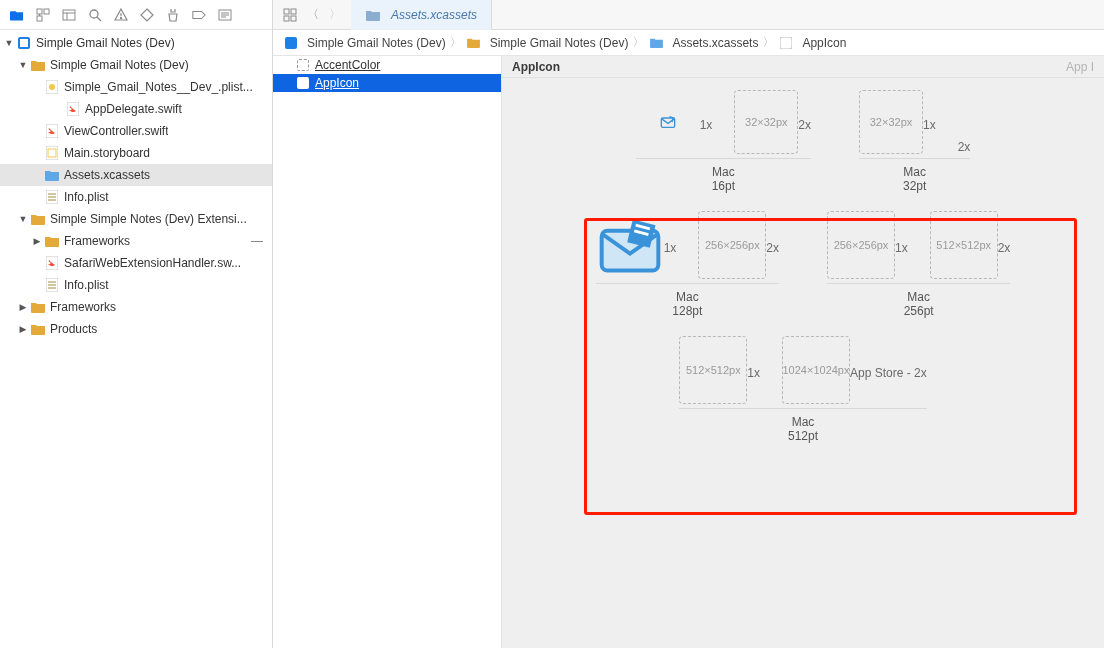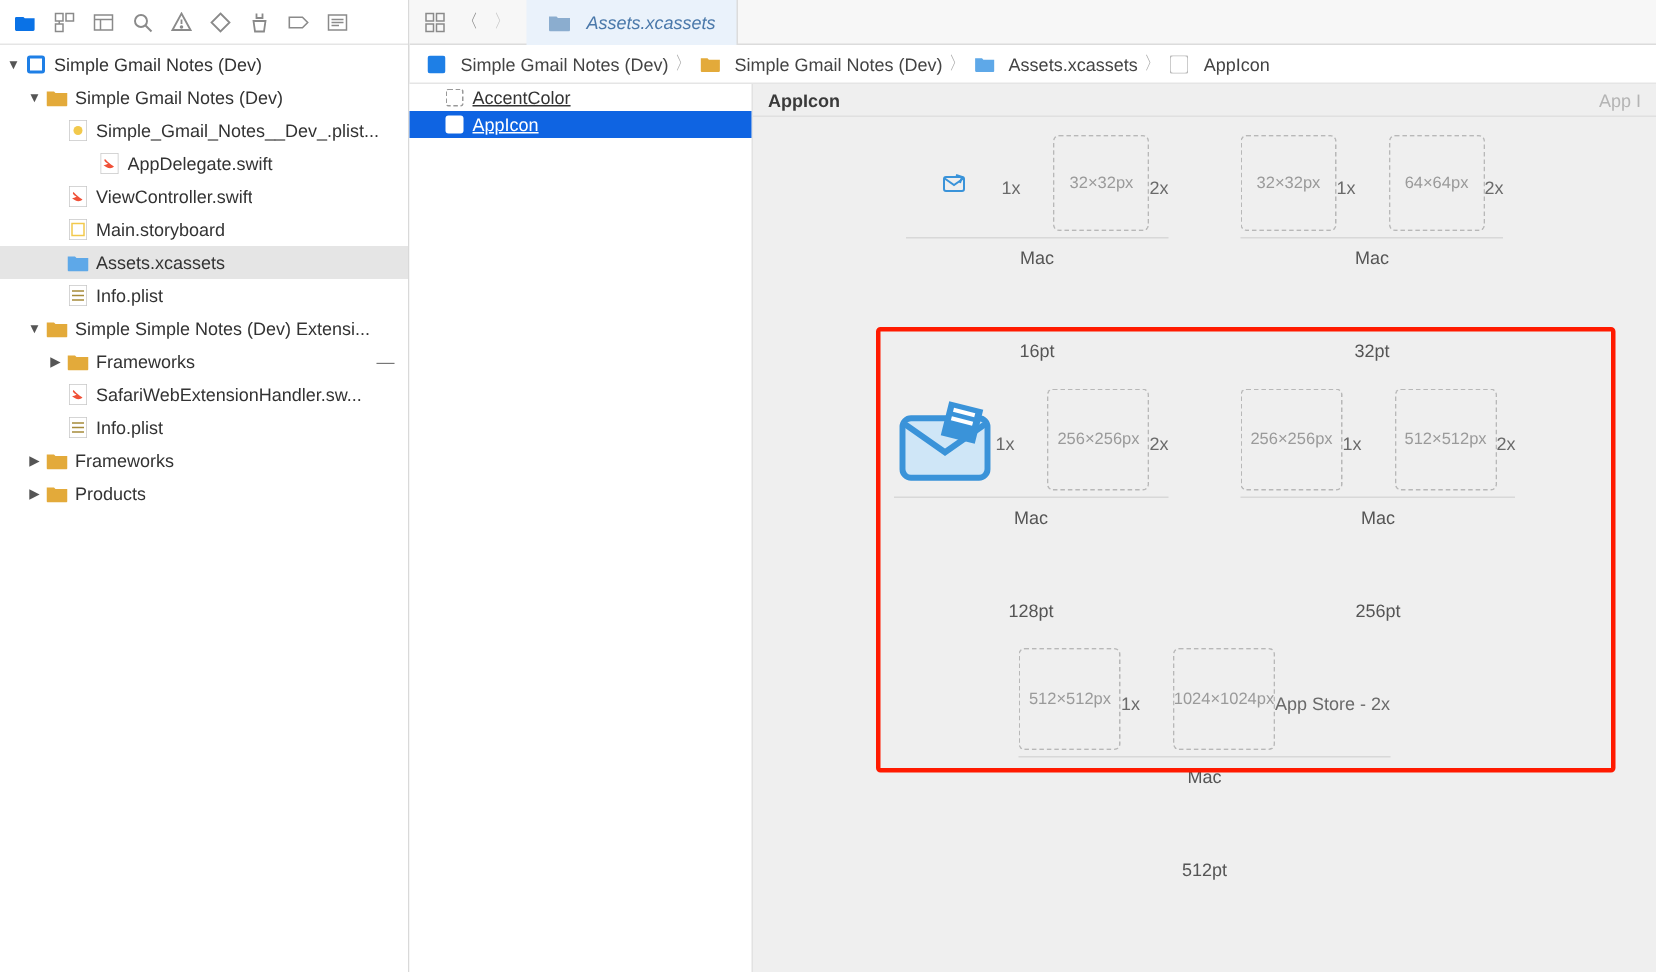--- a/index.html
+++ b/index.html
@@ -47,21 +47,21 @@
 .editor-body { flex: 1; position: relative; padding: 12px 10px; overflow: hidden; }
 
 .icon-group-row { display: flex; gap: 48px; justify-content: center; margin-bottom: 18px; }
 .icon-group { display: flex; flex-direction: column; align-items: center; }
 .slots { display: flex; gap: 22px; align-items: flex-end; }
 .slot { display: flex; flex-direction: row; align-items: center; }
 .well { border: 1px dashed #b8b8b8; border-radius: 4px; display: flex; align-items: center; justify-content: center; color: #9a9a9a; font-size: 11px; text-align: center; }
 .scale-label { margin-top: 6px; color: #6a6a6a; font-size: 12px; }
 .divider { width: 100%; height: 1px; background: #d8d8d8; margin-top: 4px; }
 .group-title { margin-top: 6px; color: #555; }
-.group-sub { color: #555; margin-top: 48px; }
+.group-sub { color: #555; }
 .filled-small { width: 16px; height: 16px; }
 .filled-large { width: 68px; height: 68px; }
 
 
 .highlight-box { position: absolute; border: 3px solid #ff1a00; border-radius: 3px; pointer-events: none; }
 
 
 svg { display: block; }
 </style>
 </head>
@@ -376,23 +376,20 @@
 
             <div class="icon-group">
               <div class="slots">
                 <div class="slot">
                   <div class="well" style="width:64px;height:64px">
                       <span>32×32px</span>
                     </div>
                   <span class="scale-label">1x</span>
                 </div>
                 <div class="slot">
-                  <div class="well" style="width:64px;height:64px">
-                      <span>64×64px</span>
-                    </div>
                   <span class="scale-label">2x</span>
                 </div>
               </div>
               <div class="divider"></div>
               <span class="group-title">Mac</span>
               <span class="group-sub">32pt</span>
             </div>
           </div>
 
           <div class="icon-group-row">

